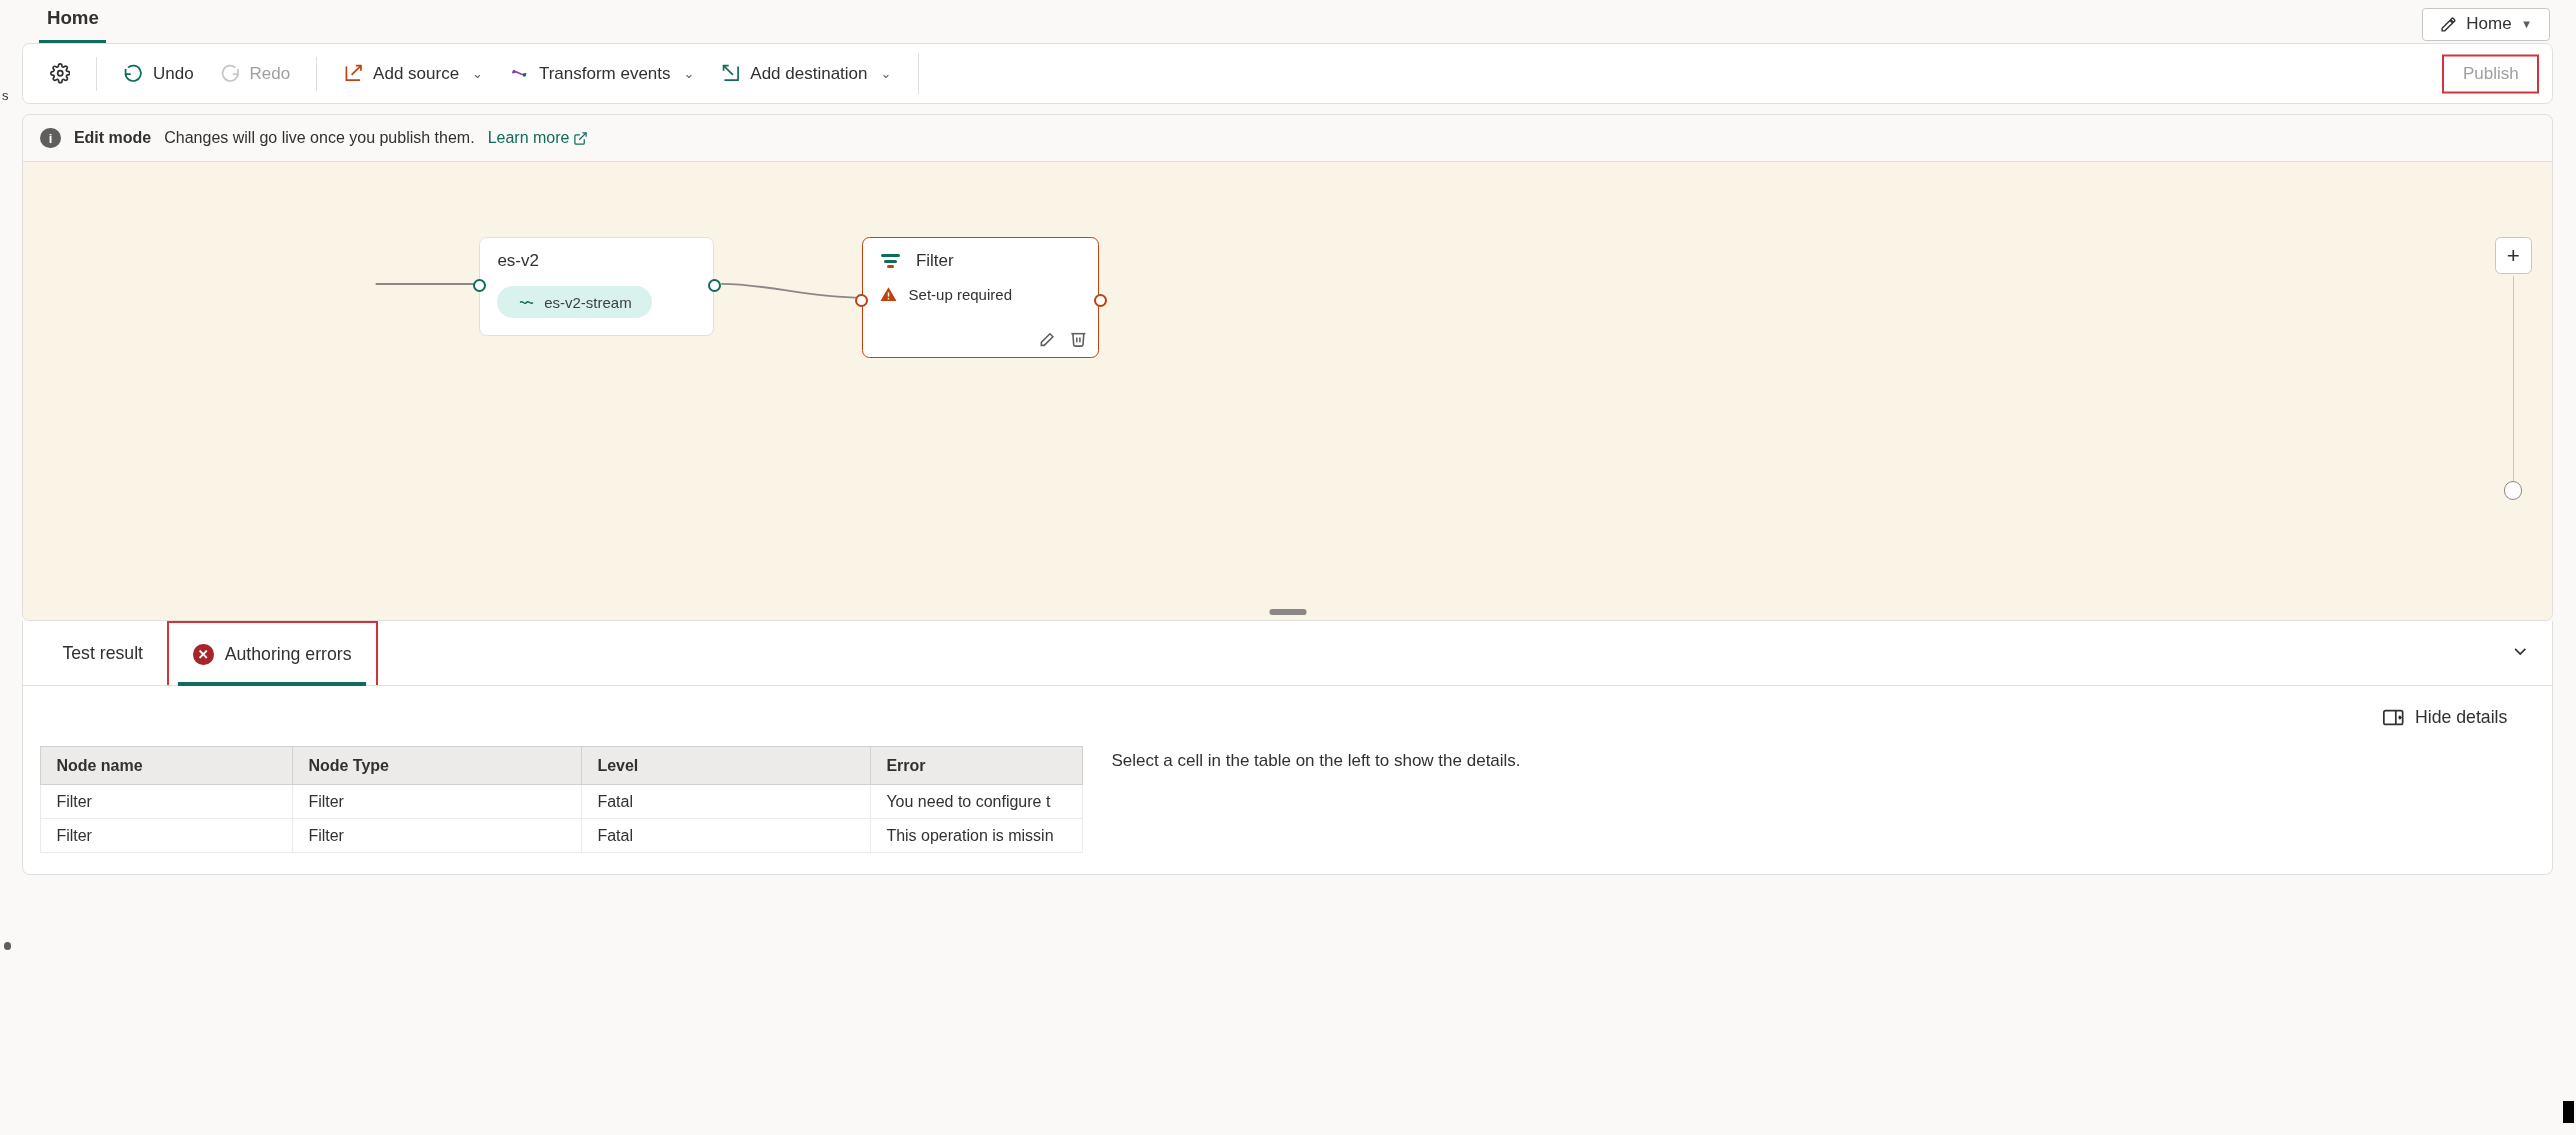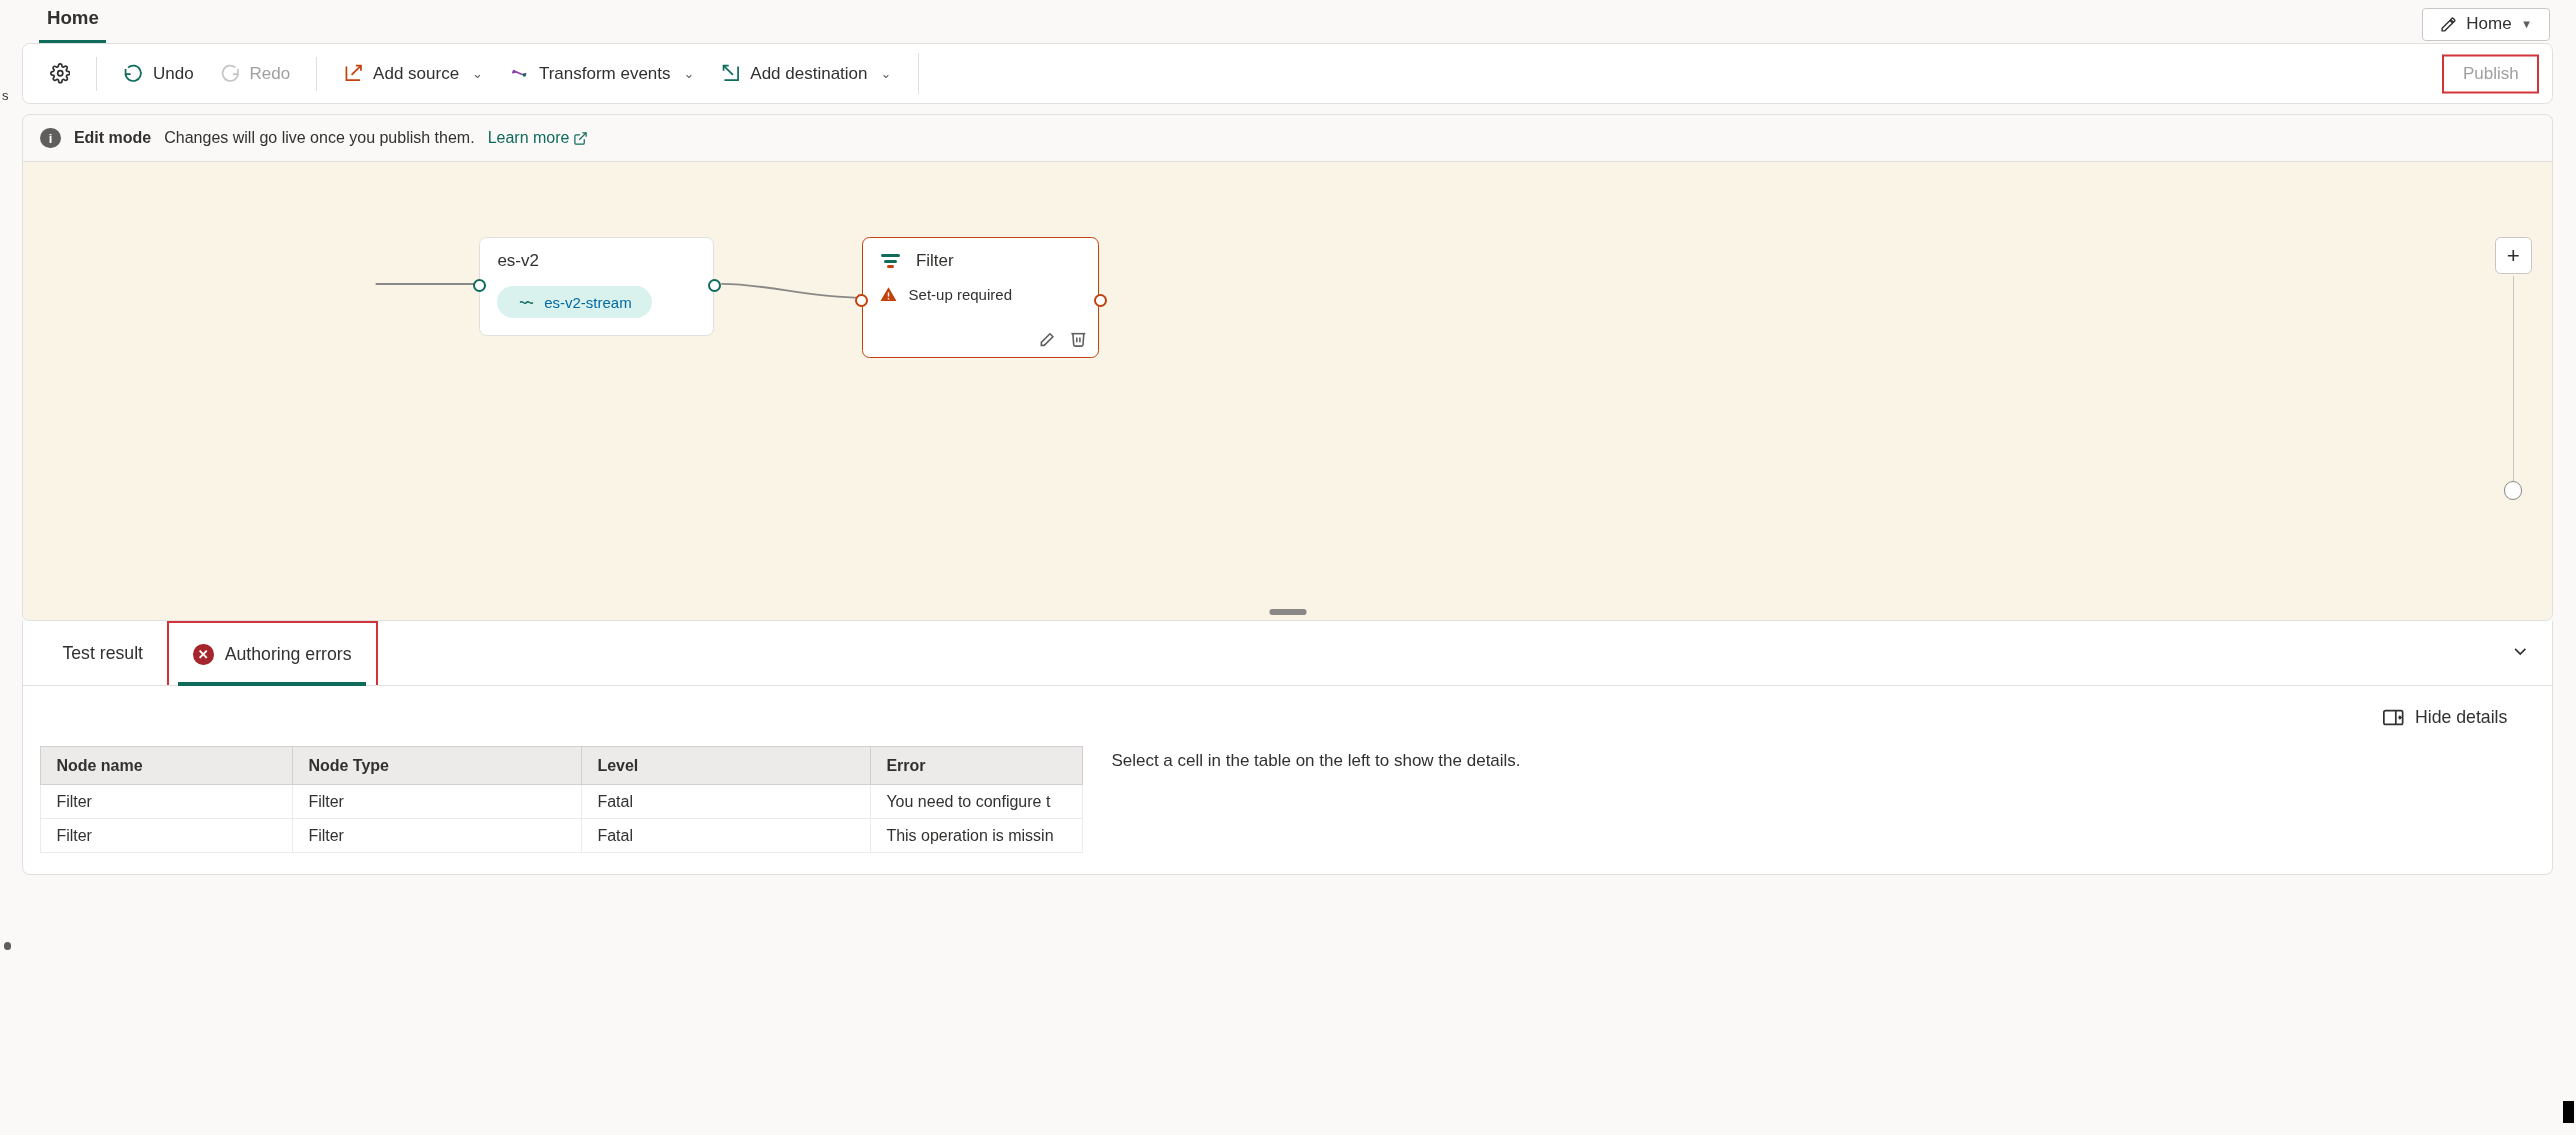--- a/index.html
+++ b/index.html
@@ -114,21 +114,21 @@
       min-width: 233px;
     }
     .node.selected { border: 1.9px solid #c2410c; }
     .node-title { font-size: 17px; font-weight: 400; display:flex; align-items:center; gap:15px;}
     .node-pill {
       background: #d9f2ee;
       border-radius: 18.7px;
       padding: 7.5px 20.5px;
       display:inline-flex; align-items:center; gap:9.3px;
       margin-top: 15px; font-size:15px;
-      color: #0369a1;
+      color: #404040;
     }
     .node-actions {
       position: absolute;
       right: 11.2px; bottom: 9.3px;
       display: flex; gap: 11.2px;
     }
     .node-actions svg { width:18.7px; height:18.7px; cursor:pointer; stroke:#605e5c;}
     .port {
       width: 13px; height: 13px;
       border: 2.8px solid #0f6b5c;

